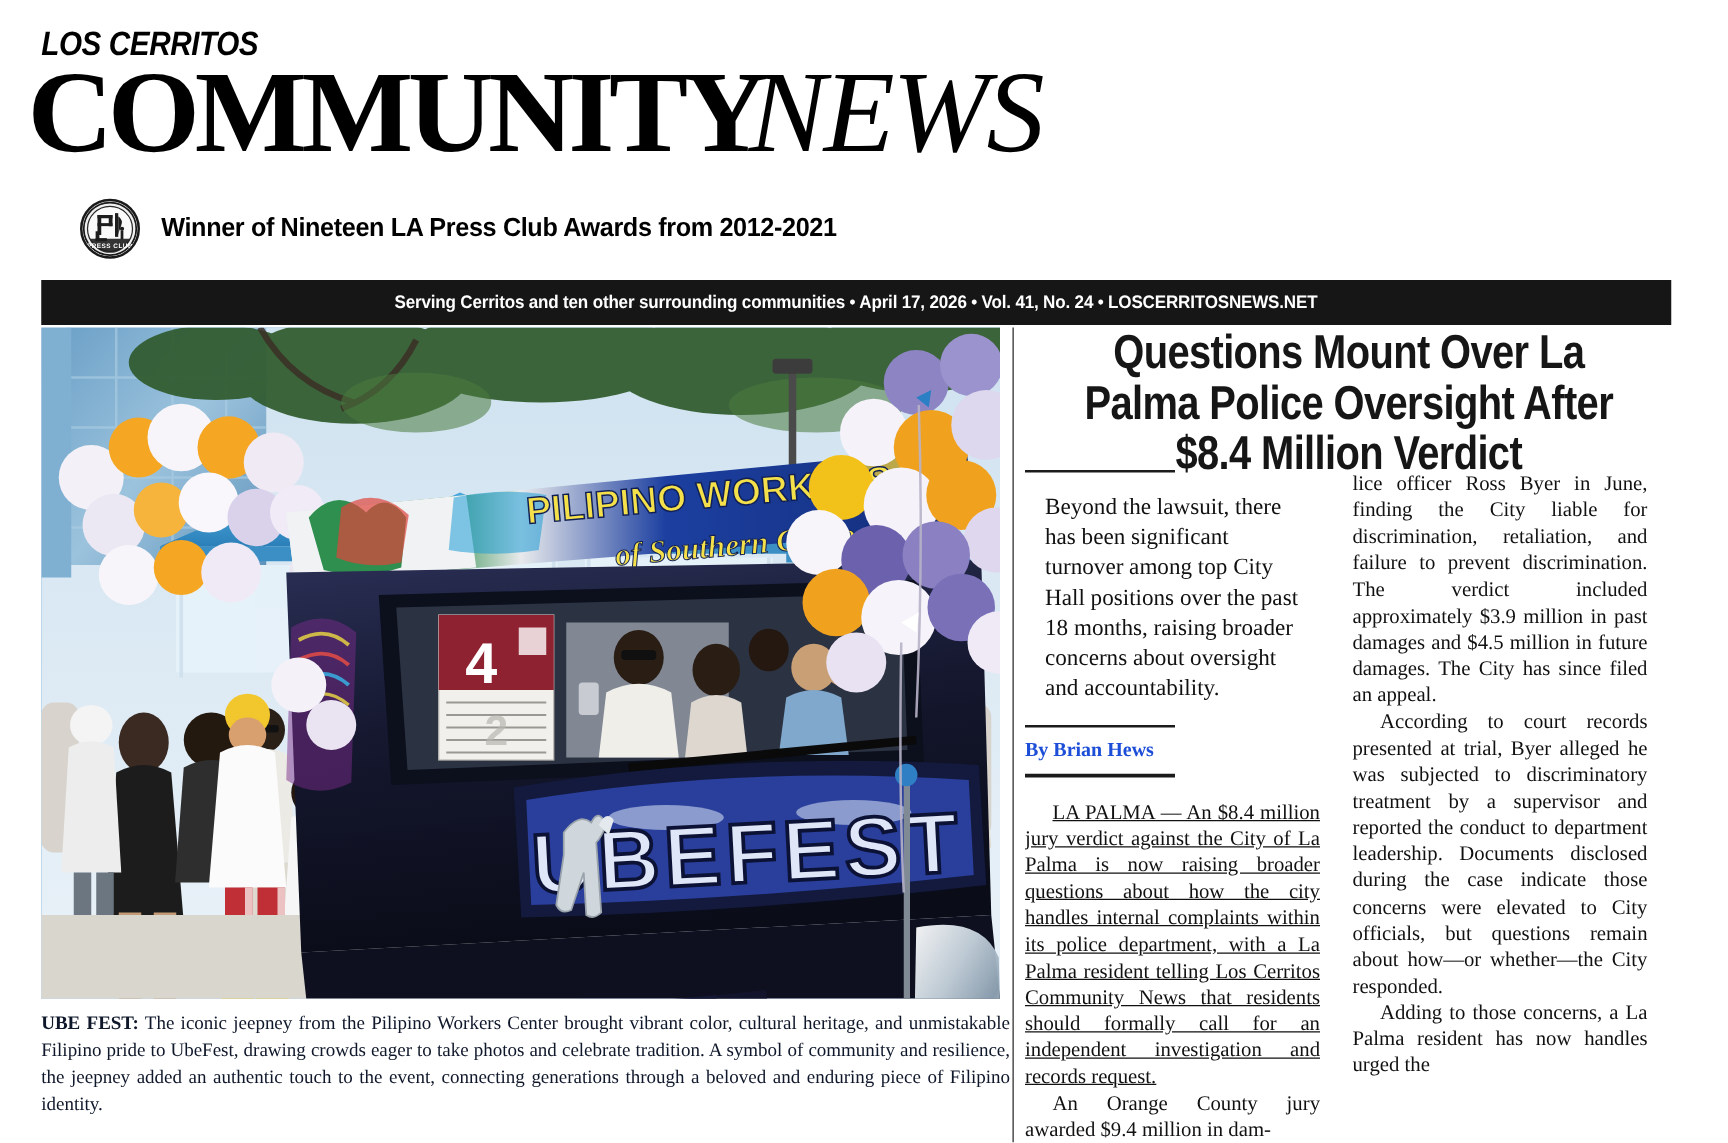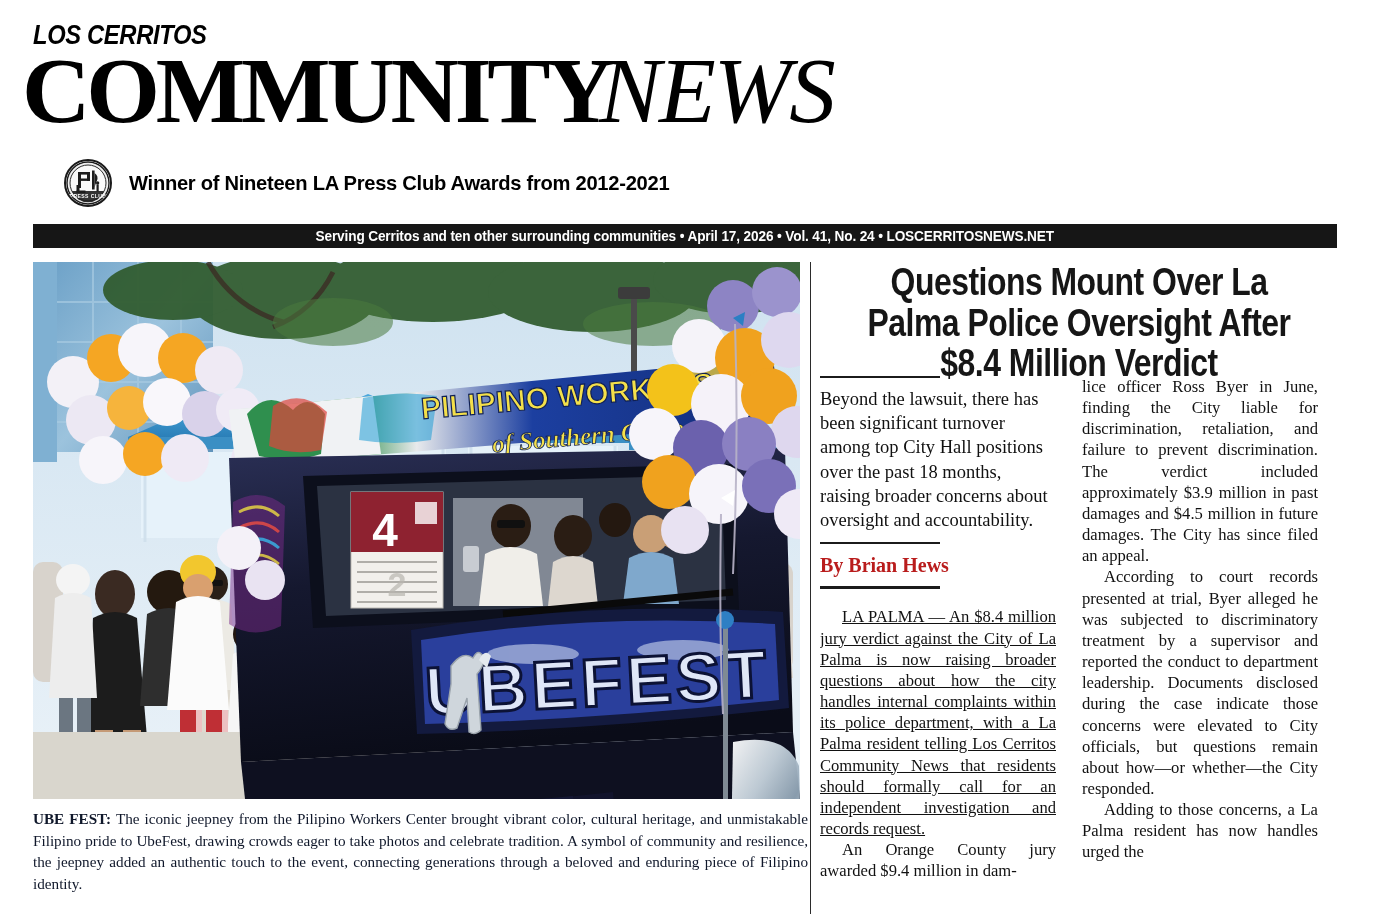--- a/index.html
+++ b/index.html
@@ -49,21 +49,21 @@
   .awardtext{
     margin-left:17px;
     font-family:"Liberation Sans",sans-serif;
     font-weight:700;font-size:21px;letter-spacing:-0.3px;
     color:#000;white-space:nowrap;
     transform:scaleX(.96);transform-origin:left center;
   }
 
   
   .servingbar{
-    position:absolute;left:33px;top:224px;width:1304px;height:24px;
+    position:absolute;left:33px;top:224px;width:1304px;height:36px;
     background:#161616;color:#fff;
     display:flex;align-items:center;justify-content:center;
   }
   .servingbar span{
     font-family:"Liberation Sans",sans-serif;
     font-weight:700;font-size:14.5px;letter-spacing:-0.15px;
     white-space:nowrap;
     transform:scaleX(.94);
   }
 
@@ -94,25 +94,25 @@
   .col.left{left:0;}
   .col.right{left:262px;}
 
   .rule-thin{height:2px;background:#1b1b1b;width:120px;margin:0 0 9px 0;}
   .rule-thin2{height:2px;background:#1b1b1b;width:120px;margin:10px 0 0 0;}
   .rule-thick{height:3px;background:#1b1b1b;width:120px;margin:9px 0 0 0;}
 
   .deck{
     font-family:"Liberation Serif",serif;
     font-size:18.5px;line-height:1.31;color:#111;
-    margin:0;
+    margin:16px;
   }
   .byline{
     font-family:"Liberation Serif",serif;
-    font-weight:700;font-size:20px;line-height:1.2;color:#b91c1c;
+    font-weight:700;font-size:16px;line-height:1.2;color:#1d4ed8;
     margin:9px 0 0 0;
   }
   .body{
     font-family:"Liberation Serif",serif;
     font-size:16.6px;line-height:1.275;
     text-align:justify;text-justify:inter-word;
     color:#111;margin:0;
   }
   .body p{margin:0;text-indent:22px;}
   .body p.first{margin-top:17px;text-decoration:underline;}

